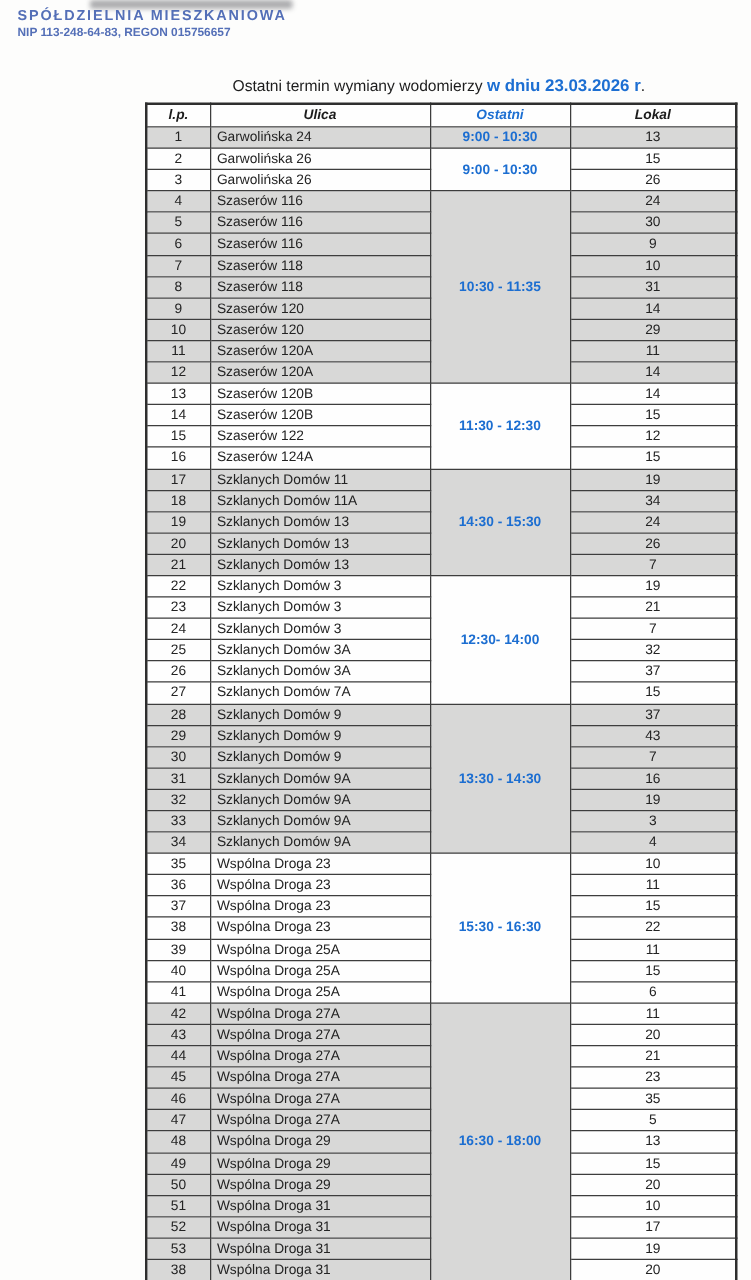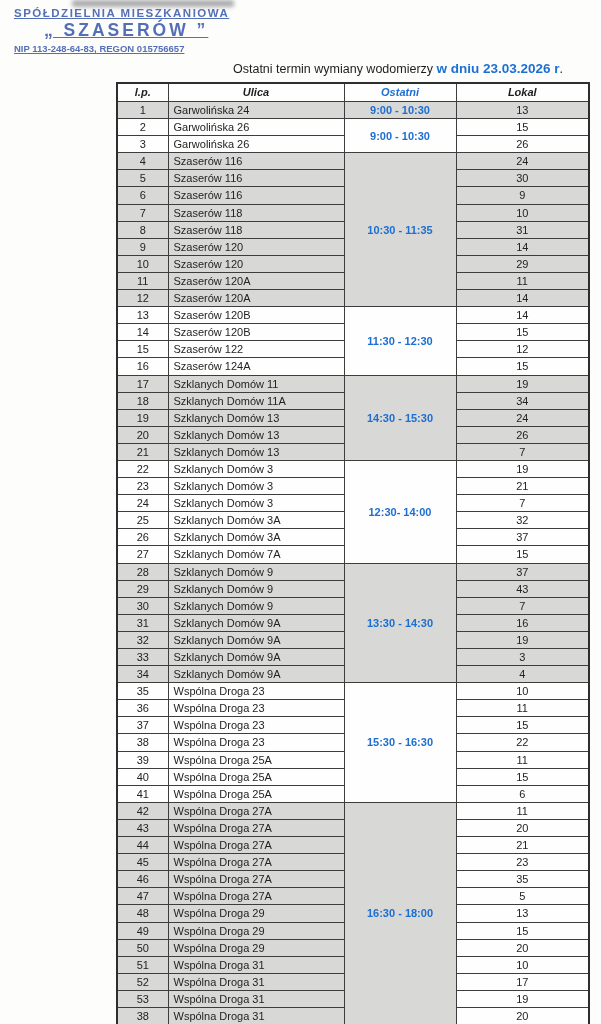--- a/index.html
+++ b/index.html
@@ -8,27 +8,27 @@
     background:#fdfdfc;
     font-family:"Liberation Sans", sans-serif;
     color:#232323;
   }
   
   .scan-smudge{
     position:absolute;left:72px;top:0;width:162px;height:7px;
     background:#8f9093;filter:blur(2px);opacity:.75;border-radius:2px;
   }
   
-  .stamp{position:absolute;left:14px;top:7px;width:300px;color:#4b68b4;opacity:.95;text-decoration:underline;}
+  .stamp{position:absolute;left:14px;top:7px;width:300px;color:#4b68b4;opacity:.95;}
   .stamp .l1{font-size:11.5px;font-weight:700;letter-spacing:1.5px;white-space:nowrap;}
   .stamp .l2{font-size:17.5px;font-weight:600;letter-spacing:3px;margin-top:1px;margin-left:30px;white-space:nowrap;}
   .stamp .l3{font-size:9.5px;font-weight:600;margin-top:5px;white-space:nowrap;}
   .stamp .l4{font-size:9.5px;font-weight:600;margin-top:2px;white-space:nowrap;}
   
-  .title{position:absolute;left:186px;top:61px;font-size:12.5px;white-space:nowrap;color:#1d1d1d;margin-left:47px;}
+  .title{position:absolute;left:186px;top:61px;font-size:12.5px;white-space:nowrap;color:#1d1d1d;}
   .title .date{color:#1d6fd2;font-weight:700;font-size:13.5px;}
   
   .tbl-wrap{position:absolute;left:116px;top:82px;}
   table{
     border-collapse:collapse;table-layout:fixed;width:472px;
     font-size:11px;
   }
   col.c-lp{width:51px;}
   col.c-ulica{width:176px;}
   col.c-godzina{width:112px;}
@@ -54,21 +54,20 @@
   tr.shaded td{background:#d8d8d7;}
   td.force-white{background:#fefefe !important;}
 </style>
 </head>
 <body>
 
 <div class="scan-smudge"></div>
 
 <div class="stamp">
   <div class="l1">SPÓŁDZIELNIA MIESZKANIOWA</div>
-  <div class="l2">„ SZASERÓW ”</div>
   <div class="l4">NIP 113-248-64-83, REGON 015756657</div>
 </div>
 
 <div class="title"><span>Ostatni termin wymiany wodomierzy </span><span class="date">w dniu 23.03.2026 r</span><span>.</span></div>
 
 <div class="tbl-wrap">
   <table>
     <colgroup>
       <col class="c-lp">
         <col class="c-ulica">

